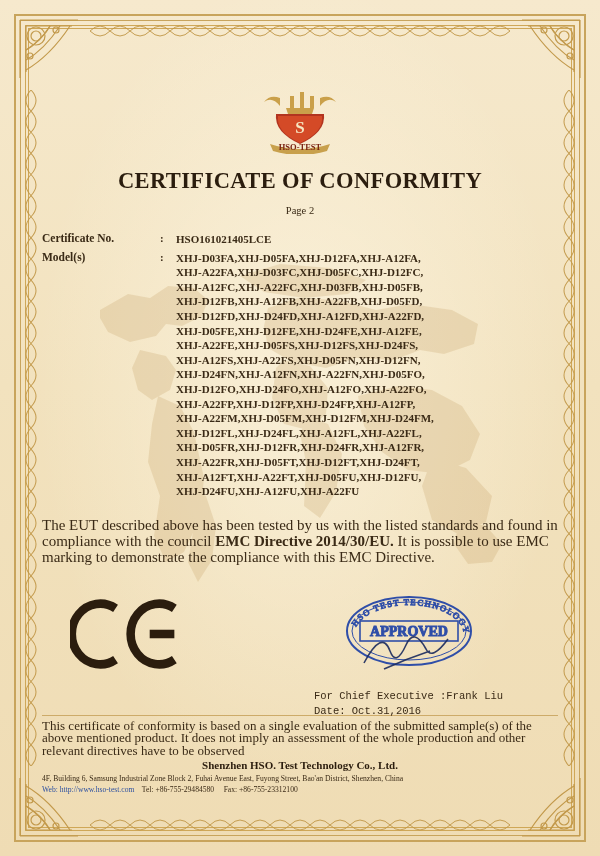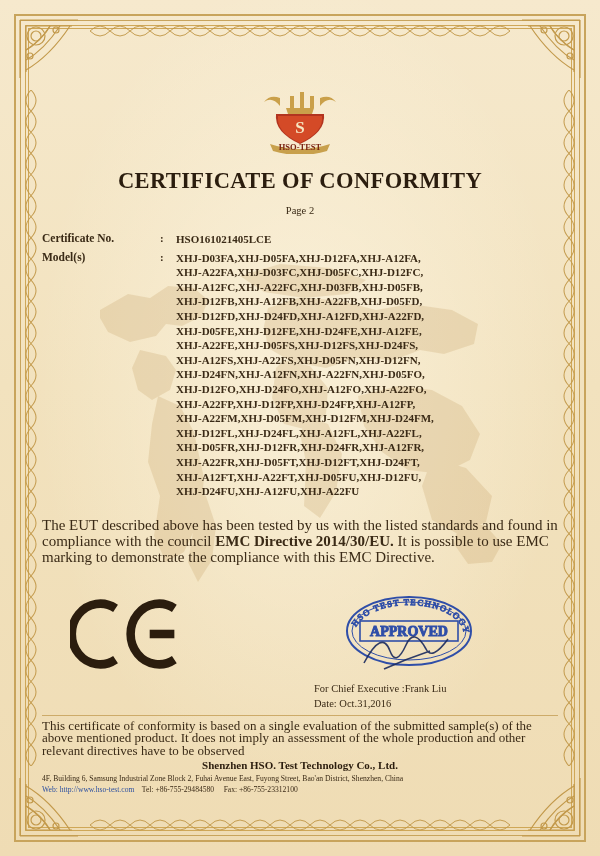--- a/index.html
+++ b/index.html
@@ -79,21 +79,21 @@
   }
   .paragraph b{font-weight:bold;}
 
   .ce-block{position:relative;height:132px;margin-top:14px;}
   .ce-mark{position:absolute;left:28px;top:18px;}
   .ce-mark svg{height:74px;}
 
   .sign-area{position:absolute;right:2px;top:6px;width:250px;text-align:left;}
   .stamp{position:absolute;left:18px;top:0px;width:170px;height:96px;}
   .stamp svg{width:100%;height:100%;}
-  .sig-lines{position:absolute;left:8px;top:96px;font-size:10.5px;line-height:15px;}
+  .sig-lines{position:absolute;left:8px;top:104px;font-size:10.5px;line-height:15px;font-family:Liberation Mono, monospace;}
 
   .footnote{
     margin-top:0;font-size:13px;line-height:12.4px;color:#3a2a16;
     border-top:1px solid #c7a costs;
   }
   .rule{border-top:1px solid #cdab69;margin-top:4px;}
   .footnote p{margin:4px 0 0 0;}
 
   .company{
     text-align:center;margin-top:2px;font-size:11px;font-weight:bold;color:#2b1d0e;

